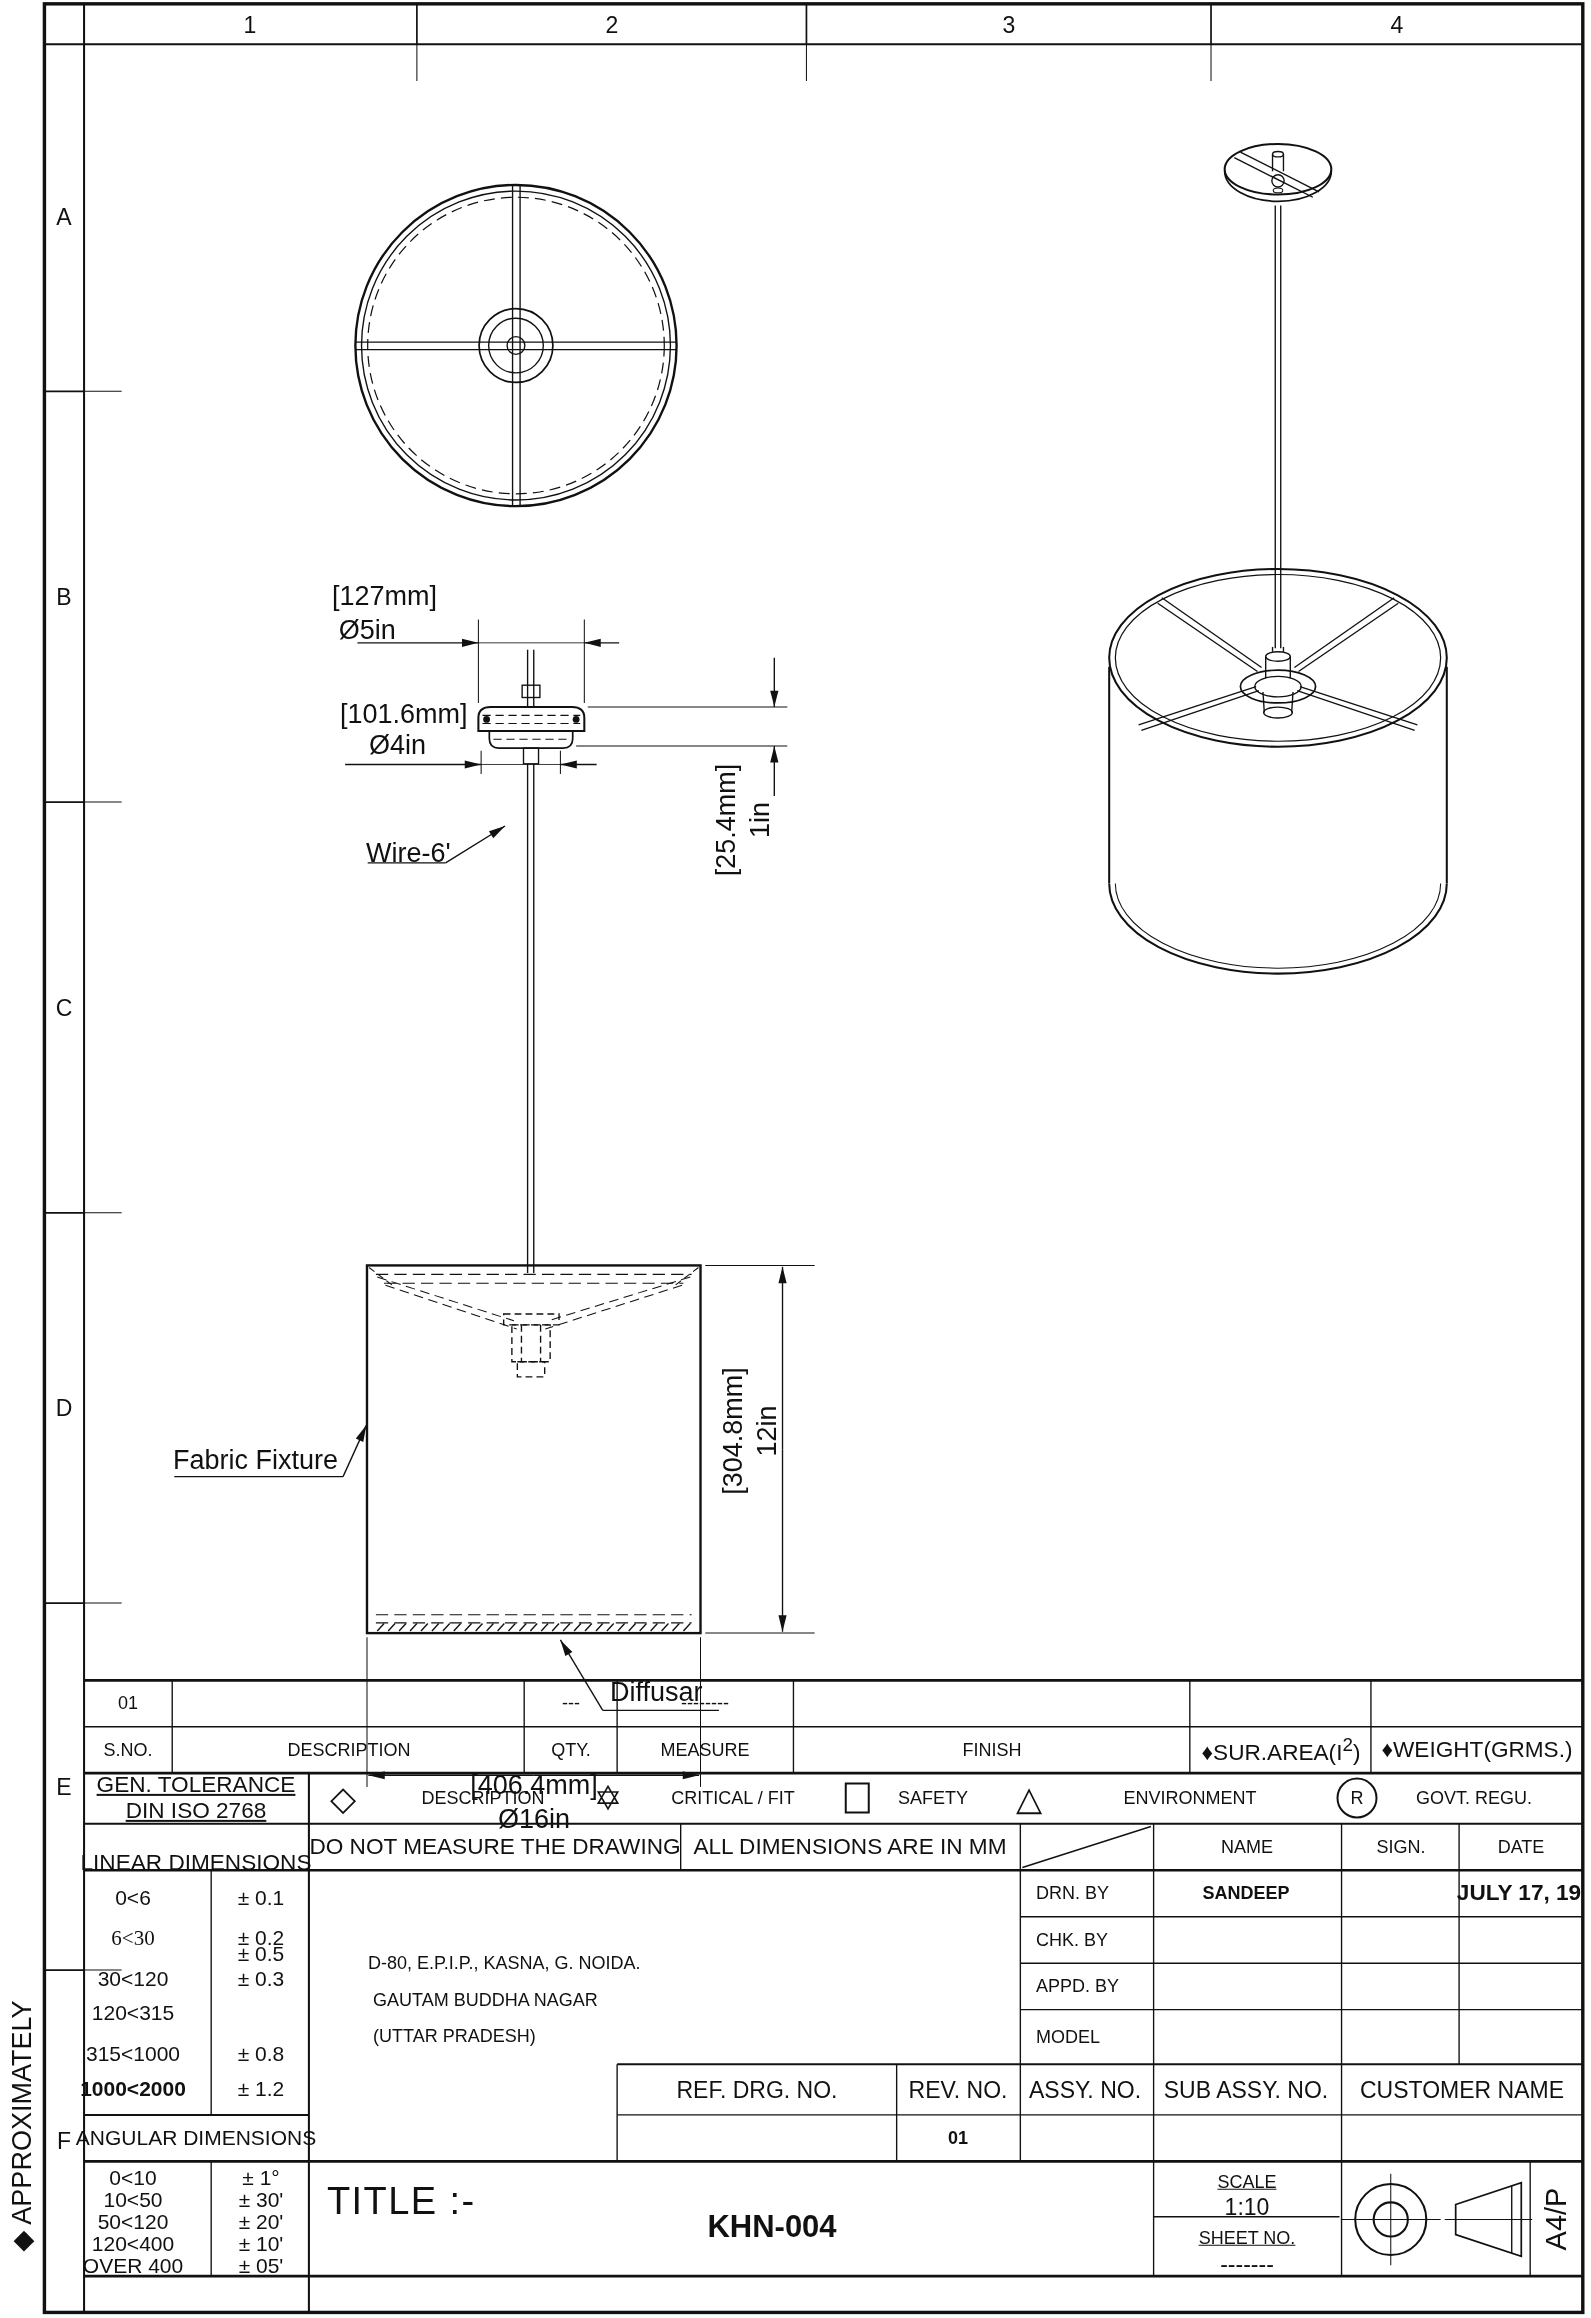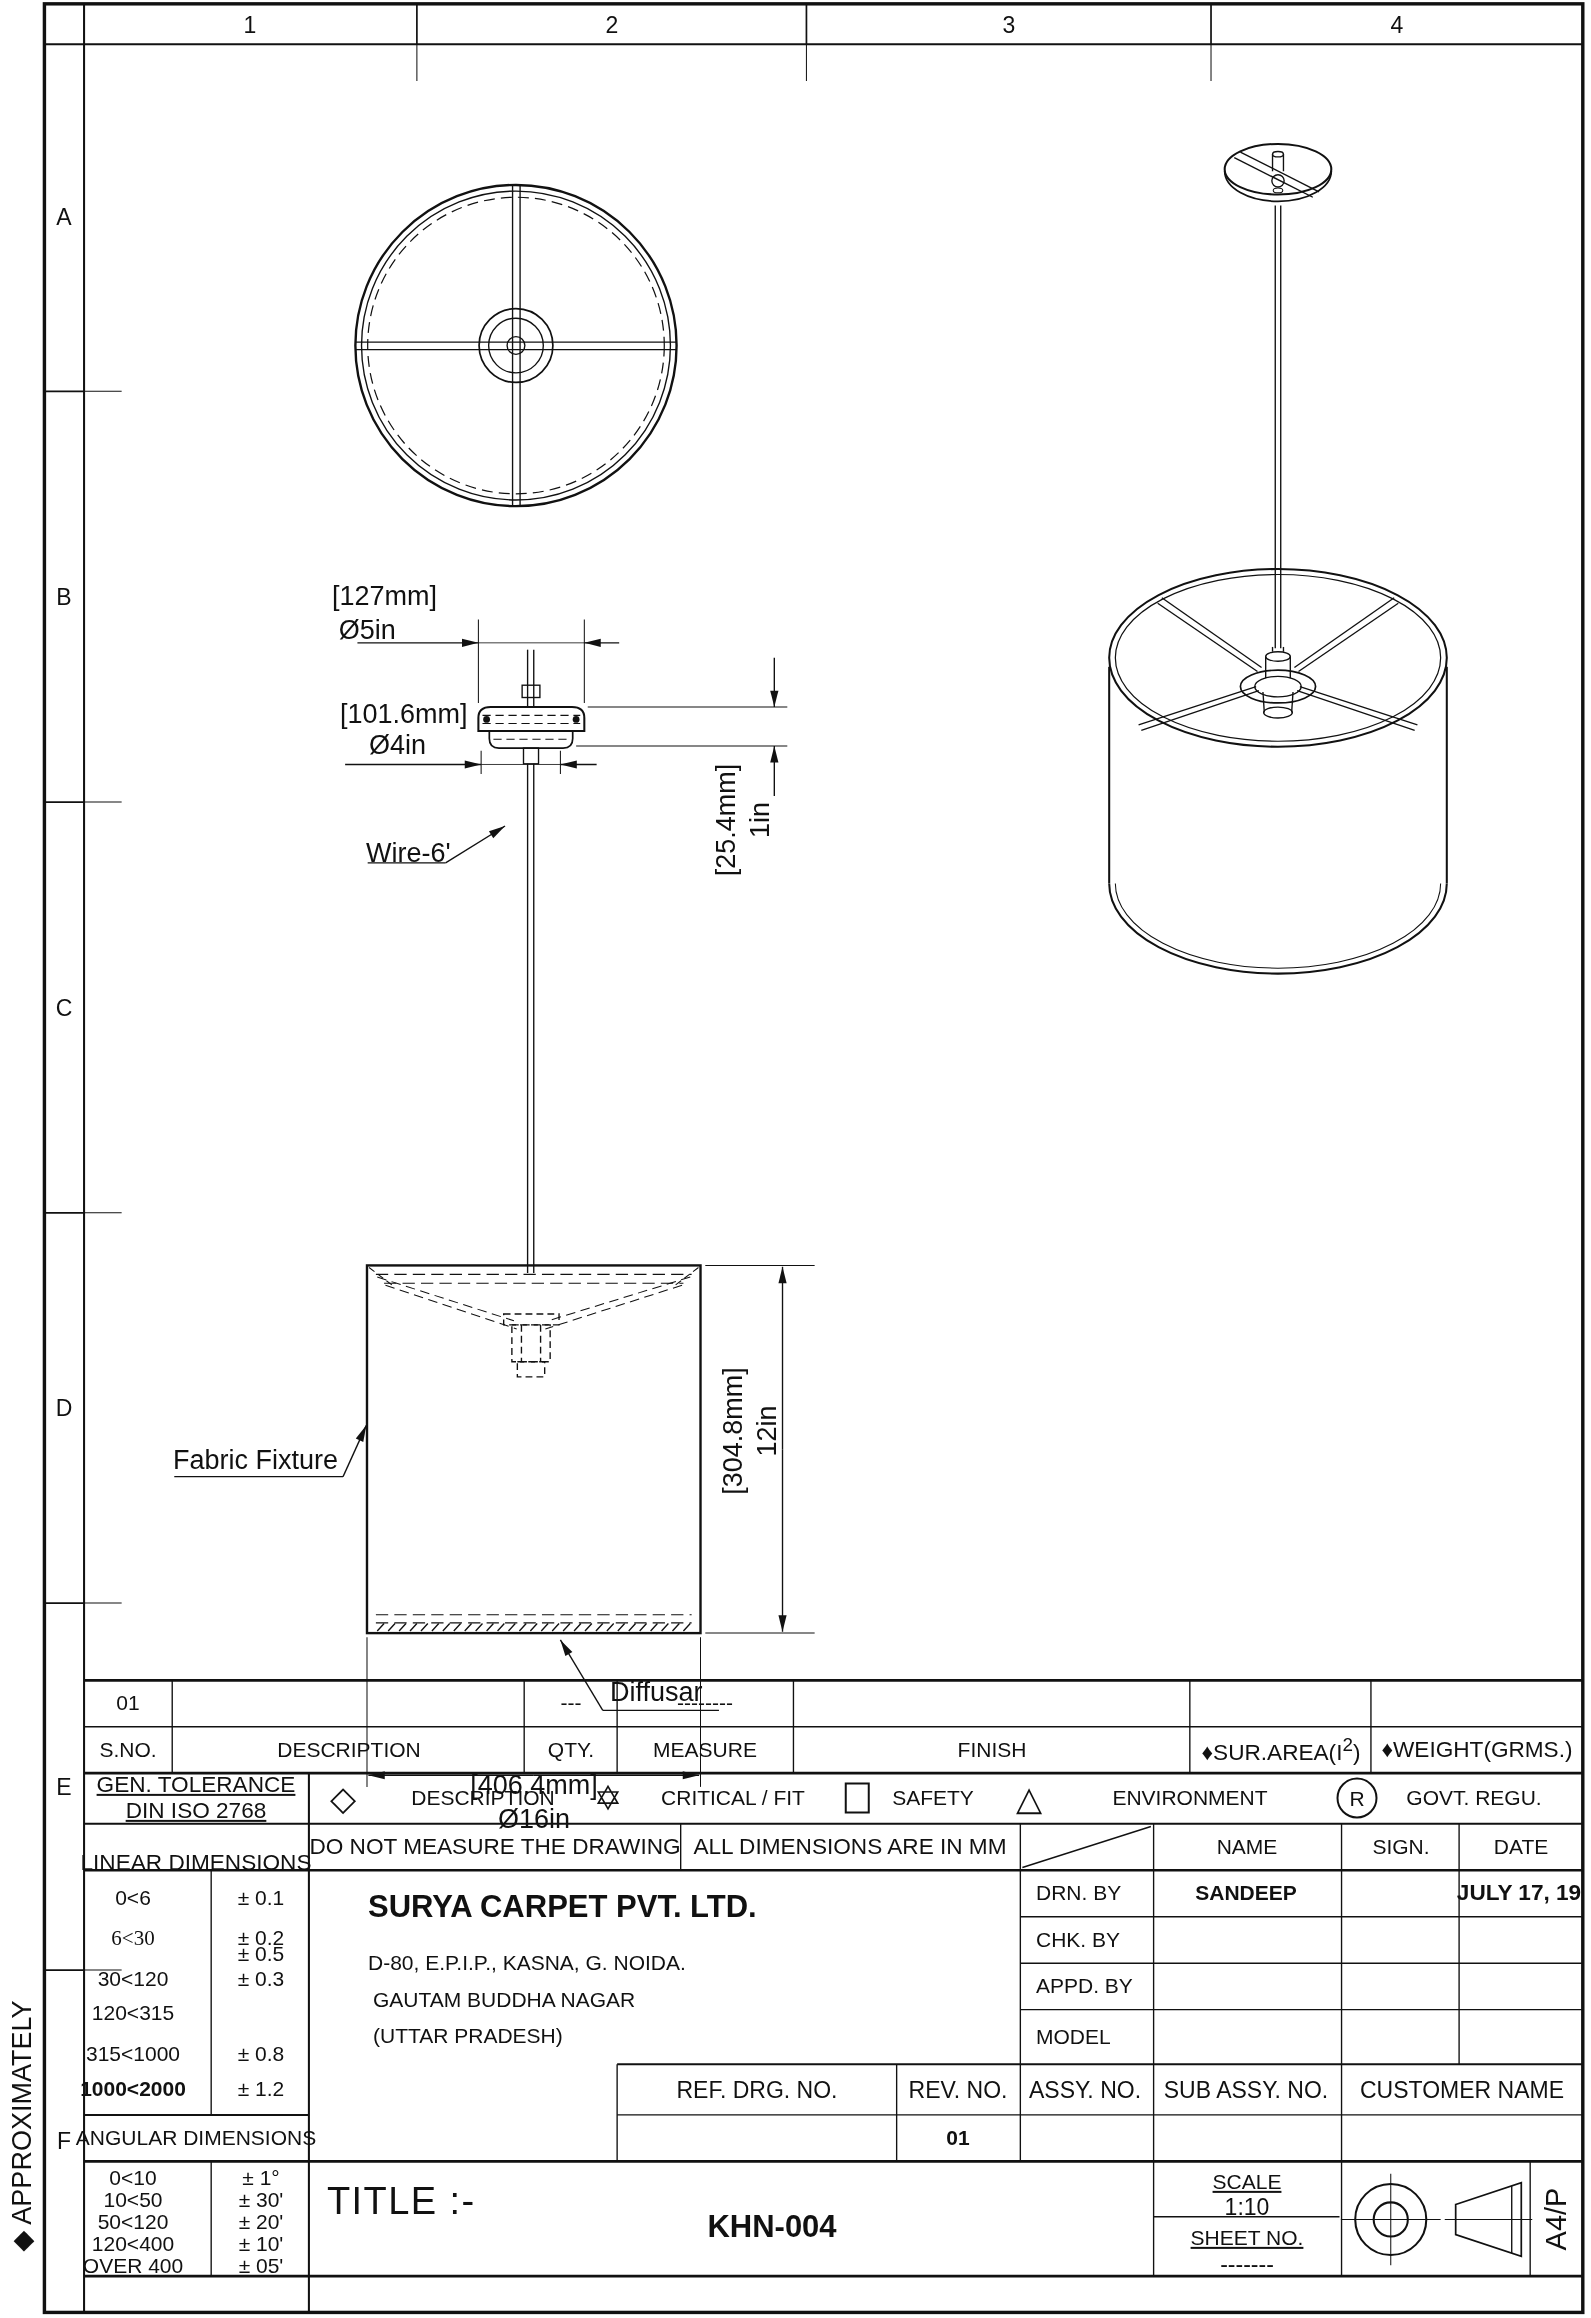--- a/index.html
+++ b/index.html
@@ -4,21 +4,21 @@
 <style>
   html,body{margin:0;padding:0;background:#e8e8e8;}
   #sheet{position:relative;width:1591px;height:2319px;background:#fff;
          font-family:"Liberation Sans",sans-serif;color:#111;overflow:hidden;}
   #linework{position:absolute;left:0;top:0;}
   .txt{position:absolute;white-space:nowrap;color:#111;line-height:1.25;}
   .c{transform:translate(-50%,-50%);text-align:center;}
   .l{transform:translateY(-50%);}
   .rot{transform:translate(-50%,-50%) rotate(-90deg);text-align:center;}
   .f31{font-size:21px;} .f33{font-size:22.6px;} .f34{font-size:23px;}
-  .f36{font-size:21px;} .f40{font-size:27px;}
+  .f36{font-size:18px;} .f40{font-size:27px;}
   .f42{font-size:29px;} .f46{font-size:31px;} .f56{font-size:38px;}
   .b{font-weight:bold;} .u{text-decoration:underline;}
   .dim{font-size:27px;line-height:1.25;}
   .ind10{padding-left:6.8px;} .ind42{padding-left:29px;}
   .sq{display:inline-block;width:20.5px;height:27px;border:2.1px solid #111;vertical-align:middle;}
   .sym{font-size:34px;vertical-align:middle;}
 </style>
 </head>
 <body>
 
@@ -321,21 +321,20 @@
   <div class="txt c f31" style="left:261px;top:2178px;">± 1°</div>
   <div class="txt c f31" style="left:133px;top:2200px;">10&lt;50</div>
   <div class="txt c f31" style="left:261px;top:2200px;">± 30'</div>
   <div class="txt c f31" style="left:133px;top:2222px;">50&lt;120</div>
   <div class="txt c f31" style="left:261px;top:2222px;">± 20'</div>
   <div class="txt c f31" style="left:133px;top:2244px;">120&lt;400</div>
   <div class="txt c f31" style="left:261px;top:2244px;">± 10'</div>
   <div class="txt c f31" style="left:133px;top:2266px;">OVER 400</div>
   <div class="txt c f31" style="left:261px;top:2266px;">± 05'</div>
 
-  <div class="txt l f46 b" style="left:368px;top:1907px;">SURYA CARPET PVT. LTD.</div>
   <div class="txt l f36" style="left:368px;top:1963px;">D-80, E.P.I.P., KASNA, G. NOIDA.</div>
   <div class="txt l f36" style="left:373px;top:2000px;">GAUTAM BUDDHA NAGAR</div>
   <div class="txt l f36" style="left:373px;top:2036px;">(UTTAR PRADESH)</div>
 
   <div class="txt l f36" style="left:1036px;top:1893px;">DRN. BY</div>
   <div class="txt c f36 b" style="left:1246px;top:1893px;">SANDEEP</div>
   <div class="txt c f33 b" style="left:1519px;top:1893px;">JULY 17, 19</div>
   <div class="txt l f36" style="left:1036px;top:1940px;">CHK. BY</div>
   <div class="txt l f36" style="left:1036px;top:1986px;">APPD. BY</div>
   <div class="txt l f36" style="left:1036px;top:2037px;">MODEL</div>

